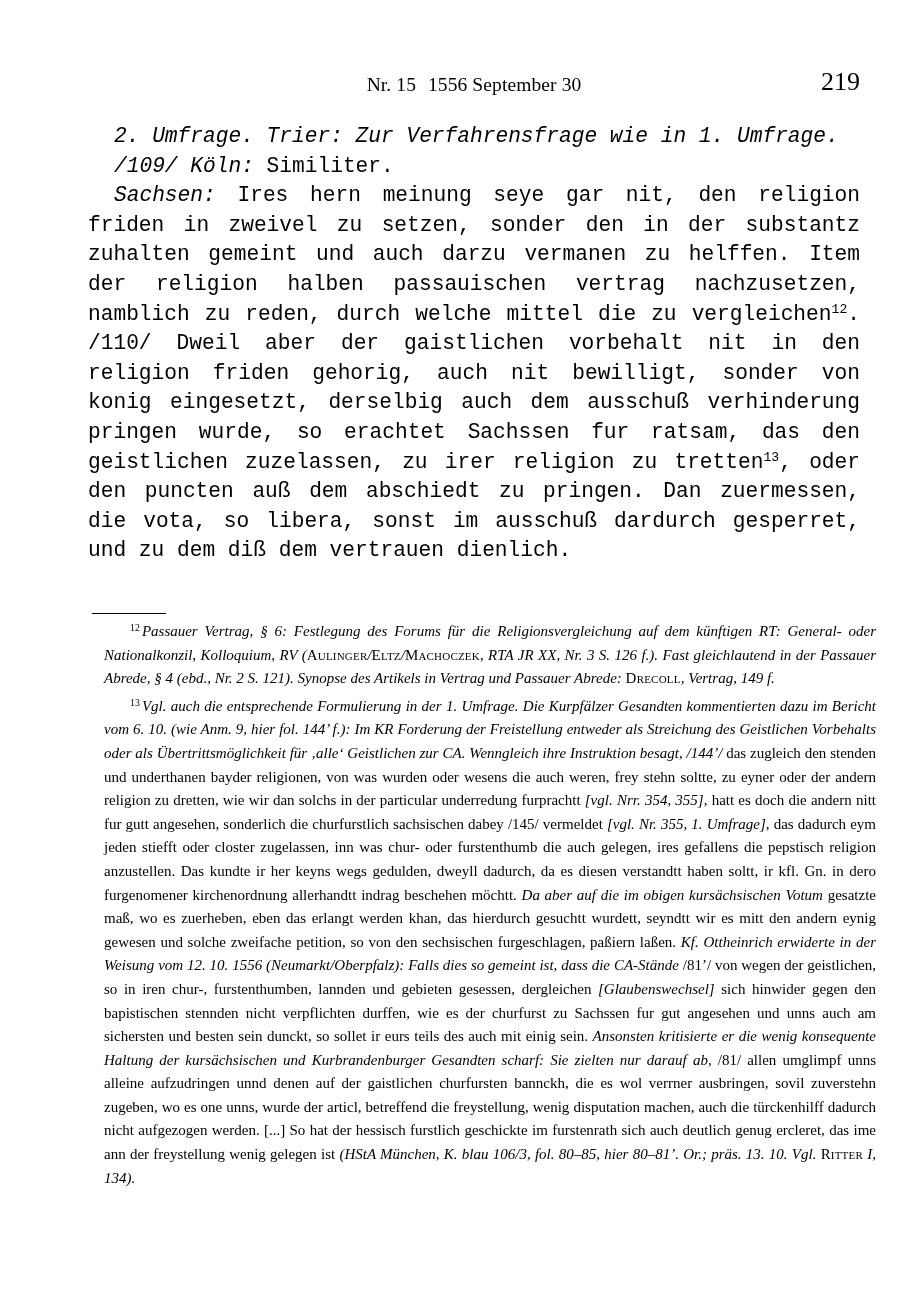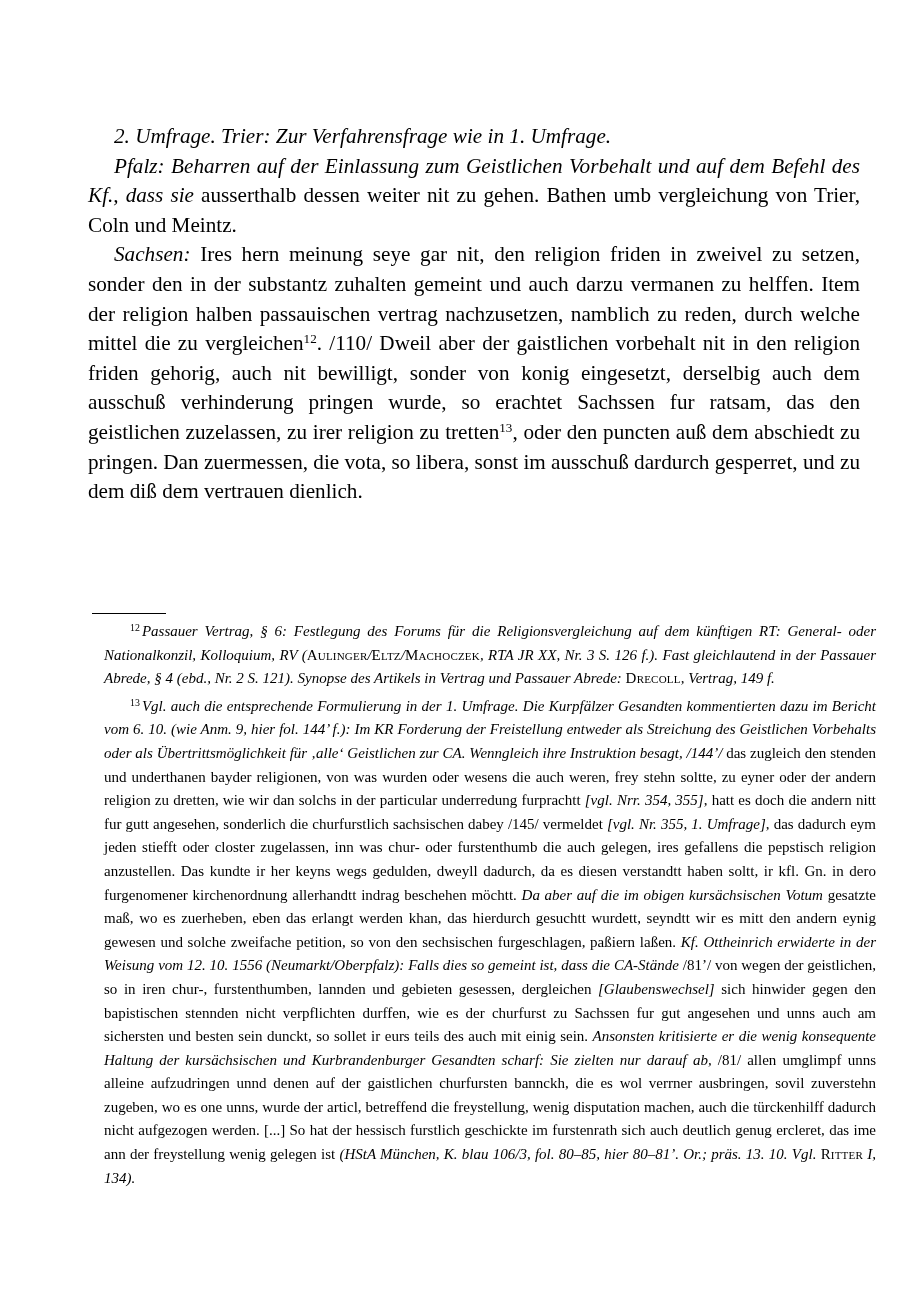--- a/index.html
+++ b/index.html
@@ -63,20 +63,21 @@
     line-height: 29.6px;
     text-align: justify;
     text-justify: inter-word;
   }
   .body-block p {
     margin: 0;
     text-indent: 0;
   }
   .body-block p.ind {
     text-indent: 26px;
+    font-family: Liberation Mono, monospace;
   }
   .it { font-style: italic; }
   sup.fn {
     font-size: 0.62em;
     vertical-align: 0.52em;
     line-height: 0;
   }
 
   
   .fn-rule {
@@ -116,28 +117,32 @@
     letter-spacing: 0.2px;
   }
   .sc.it-sc {
   }
 </style>
 </head>
 <body>
 
 <div class="page">
 
+  <div class="runhead">
+    <div class="runhead-center"><span>Nr. 15</span><span class="gap"></span><span>1556 September 30</span></div>
+    <div class="runhead-folio">219</div>
+  </div>
 
   <div class="body-block">
 
 
     <p class="ind"><span class="it">2. Umfrage. Trier: Zur Verfahrensfrage wie in 1. Umfrage.</span></p>
 
+    <p class="ind"><span class="it">/109/ Köln:</span> Similiter.</p>
 
-    <p class="ind"><span class="it">Pfalz: Beharren auf der Einlassung zum Geistlichen Vorbehalt und auf dem Befehl des Kf., dass sie</span> ausserthalb dessen weiter nit zu gehen. Bathen umb vergleichung von Trier, Coln und Meintz.</p>
 
     <p class="ind"><span class="it">Sachsen:</span> Ires hern meinung seye gar nit, den religion friden in zweivel zu setzen, sonder den in der substantz zuhalten gemeint und auch darzu vermanen zu helffen. Item der religion halben passauischen vertrag nachzusetzen, namblich zu reden, durch welche mittel die zu vergleichen<sup class="fn">12</sup>. /110/ Dweil aber der gaistlichen vorbehalt nit in den religion friden gehorig, auch nit bewilligt, sonder von konig eingesetzt, derselbig auch dem ausschuß verhinderung pringen wurde, so erachtet Sachssen fur ratsam, das den geistlichen zuzelassen, zu irer religion zu tretten<sup class="fn">13</sup>, oder den puncten auß dem abschiedt zu pringen. Dan zuermessen, die vota, so libera, sonst im ausschuß dardurch gesperret, und zu dem diß dem vertrauen dienlich.</p>
 
   </div>
 
   <div class="fn-rule"></div>
 
   <div class="footnotes">
 
     <p class="fn1"><sup class="mark">12</sup><span class="it">Passauer Vertrag, § 6: Festlegung des Forums für die Religionsvergleichung auf dem künftigen RT: General- oder Nationalkonzil, Kolloquium, RV (<span class="sc">Aulinger</span>/<span class="sc">Eltz</span>/<span class="sc">Machoczek</span>, RTA JR XX, Nr. 3 S. 126 f.). Fast gleichlautend in der Passauer Abrede, § 4 (ebd., Nr. 2 S. 121). Synopse des Artikels in Vertrag und Passauer Abrede: <span class="sc">Drecoll</span>, Vertrag, 149 f.</span></p>

